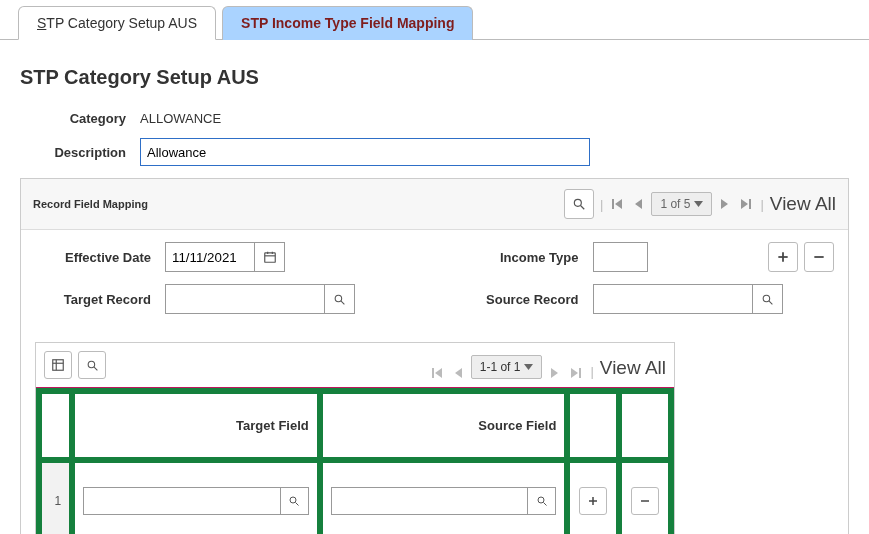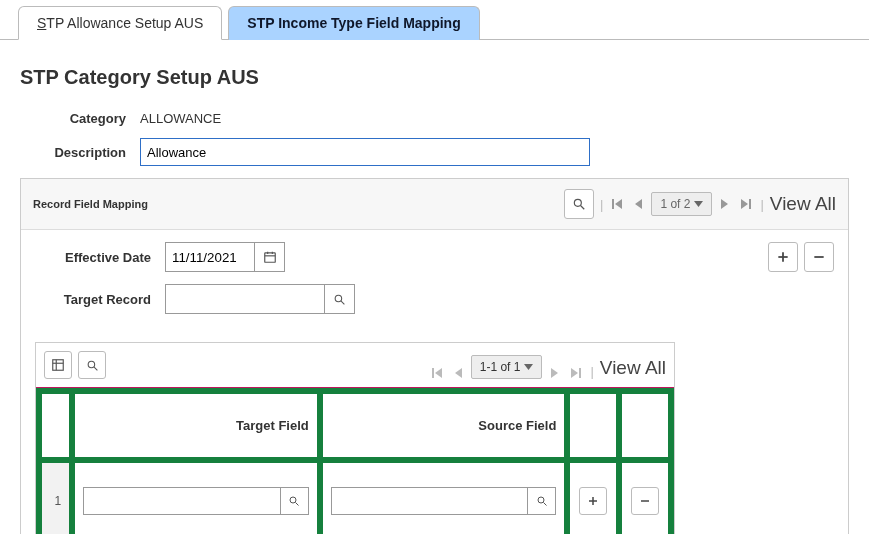--- a/index.html
+++ b/index.html
@@ -25,21 +25,21 @@
     border-top-right-radius: 6px;
     font-size: 14px;
     position: relative;
     top: 1px;
     cursor: pointer;
   }
   .tab.active { background: #fff; border-bottom: 1px solid #fff; }
   .tab.inactive {
     background: #aad3ff;
     font-weight: bold;
-    color: #0f172a;
+    color: #7f1d1d;
     margin-left: 6px;
   }
   .tab .acc { text-decoration: underline; }
   .content { padding: 18px 20px; }
   h1.page-title { font-size: 20px; font-weight: bold; margin: 8px 0 22px 0; }
   .field-row { display: flex; align-items: center; margin-bottom: 12px; }
   .field-label { width: 120px; text-align: right; padding-right: 14px; font-weight: bold; font-size: 13px; }
   .field-value { font-size: 13px; }
   input.text, input.lookup-in {
     border: 1px solid #999;
@@ -108,21 +108,21 @@
   .grid-lookup input { flex:1; height:28px; border:1px solid #999; padding:3px 5px; }
   .grid-lookup .lk-btn { width:28px; height:28px; border:1px solid #999; border-left:none; background:#fff; display:inline-flex; align-items:center; justify-content:center; cursor:pointer;}
   svg { display:block; }
 </style>
 </head>
 <body>
 
 <div class="page">
   <div class="tabs">
     <div class="tab active">
-      <span class="acc">S</span><span>TP Allowance Setup AUS</span>
+      <span class="acc">S</span><span>TP Category Setup AUS</span>
     </div>
     <div class="tab inactive">
       <span>STP Income Type Field Mapping</span>
     </div>
   </div>
 
   <div class="content">
     <h1 class="page-title">STP Category Setup AUS</h1>
 
     <div class="field-row">
@@ -150,21 +150,21 @@
                 <rect x="1" y="1" width="2" height="10" fill="#999"></rect>
                 <polygon points="11,1 11,11 4,6" fill="#999"></polygon>
               </svg>
           </span>
           <span class="nav-arrow">
             <svg width="10" height="12" viewBox="0 0 10 12">
                 <polygon points="9,1 9,11 2,6" fill="#999"></polygon>
               </svg>
           </span>
           <span class="counter">
-            <span>1 of 2</span>
+            <span>1 of 5</span>
             <svg width="9" height="6" viewBox="0 0 9 6">
                 <polygon points="0,0 9,0 4.5,6" fill="#666"></polygon>
               </svg>
           </span>
           <span class="nav-arrow">
             <svg width="10" height="12" viewBox="0 0 10 12">
                 <polygon points="1,1 1,11 8,6" fill="#999"></polygon>
               </svg>
           </span>
           <span class="nav-arrow">
@@ -191,20 +191,38 @@
                         <rect x="3" y="5" width="18" height="16" rx="1" stroke="#555" stroke-width="2" fill="none"></rect>
                         <line x1="3" y1="10" x2="21" y2="10" stroke="#555" stroke-width="2"></line>
                         <line x1="8" y1="3" x2="8" y2="7" stroke="#555" stroke-width="2"></line>
                         <line x1="16" y1="3" x2="16" y2="7" stroke="#555" stroke-width="2"></line>
                       </svg>
                   </div>
                 </div>
               </div>
               <div class="field-row">
                 <div class="field-label">Target Record</div>
+                <div class="lookup">
+                  <input value="" style="">
+                  <div class="lk-btn">
+                    <svg width="13" height="13" viewBox="0 0 24 24">
+                        <circle cx="10" cy="10" r="6" stroke="#555" stroke-width="2" fill="none"></circle>
+                        <line x1="15" y1="15" x2="21" y2="21" stroke="#555" stroke-width="2"></line>
+                      </svg>
+                  </div>
+                </div>
+              </div>
+            </div>
+            <div class="form-col">
+              <div class="field-row">
+                <div class="field-label">Income Type</div>
+                <input class="income-input" value="" style="">
+              </div>
+              <div class="field-row">
+                <div class="field-label">Source Record</div>
                 <div class="lookup">
                   <input value="" style="">
                   <div class="lk-btn">
                     <svg width="13" height="13" viewBox="0 0 24 24">
                         <circle cx="10" cy="10" r="6" stroke="#555" stroke-width="2" fill="none"></circle>
                         <line x1="15" y1="15" x2="21" y2="21" stroke="#555" stroke-width="2"></line>
                       </svg>
                   </div>
                 </div>
               </div>

